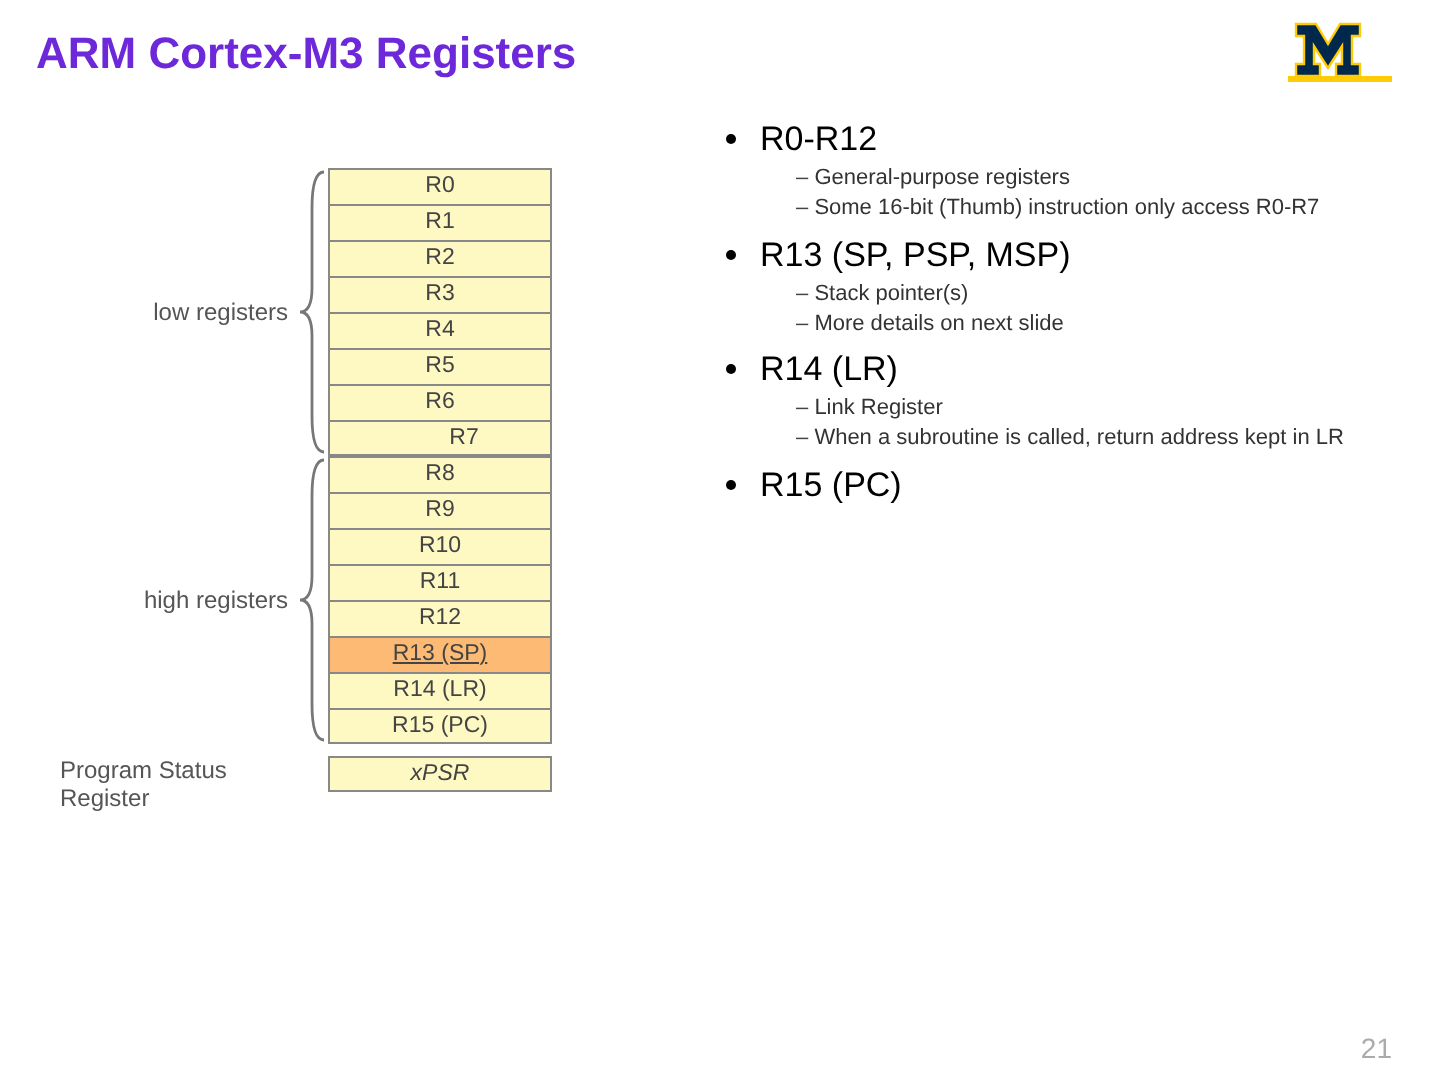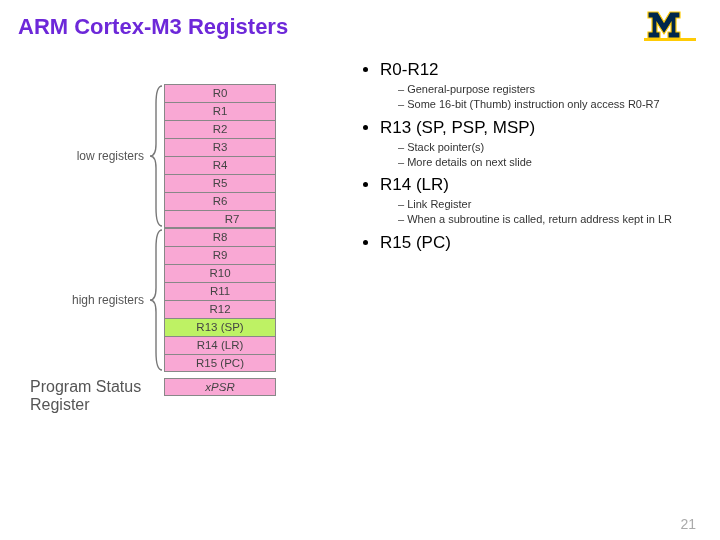--- a/index.html
+++ b/index.html
@@ -35,28 +35,28 @@
   }
   .brace-col {
     width: 16px; position: relative;
   }
   .brace-col svg { position: absolute; left:0; top:0; }
   .reg-col { width: 112px; }
   .reg {
     border: 1px solid #888; border-bottom: none;
     height: 18px; line-height: 17px;
     font-size: 11.5px; text-align: center;
-    background: #f9a8d4; color: #444;
+    background: #fef9c3; color: #444;
   }
   .reg:last-child { border-bottom: 1px solid #888; }
-  .reg.shaded { background: #bef264; }
+  .reg.shaded { background: #fdba74; text-decoration: underline; }
   .reg.italic { font-style: italic; }
   .psr-row { display:flex; margin-top: 6px; }
   .psr-label {
-    width: 134px; font-size: 16px; color:#555;
+    width: 134px; font-size: 12px; color:#555;
     display:flex; align-items:center; justify-content:flex-end; padding-right:6px;
   }
   .content {
     position: absolute; left: 358px; top: 60px; right: 22px;
     font-size: 16px; color: #000;
   }
   .content ul { list-style: disc; padding-left: 22px; }
   .content ul ul { list-style: none; padding-left: 18px; margin-top: 2px; margin-bottom: 6px; }
   .content ul ul li::before { content: "– "; color:#444; }
   .content > ul > li { margin-bottom: 6px; font-size: 17px; }

